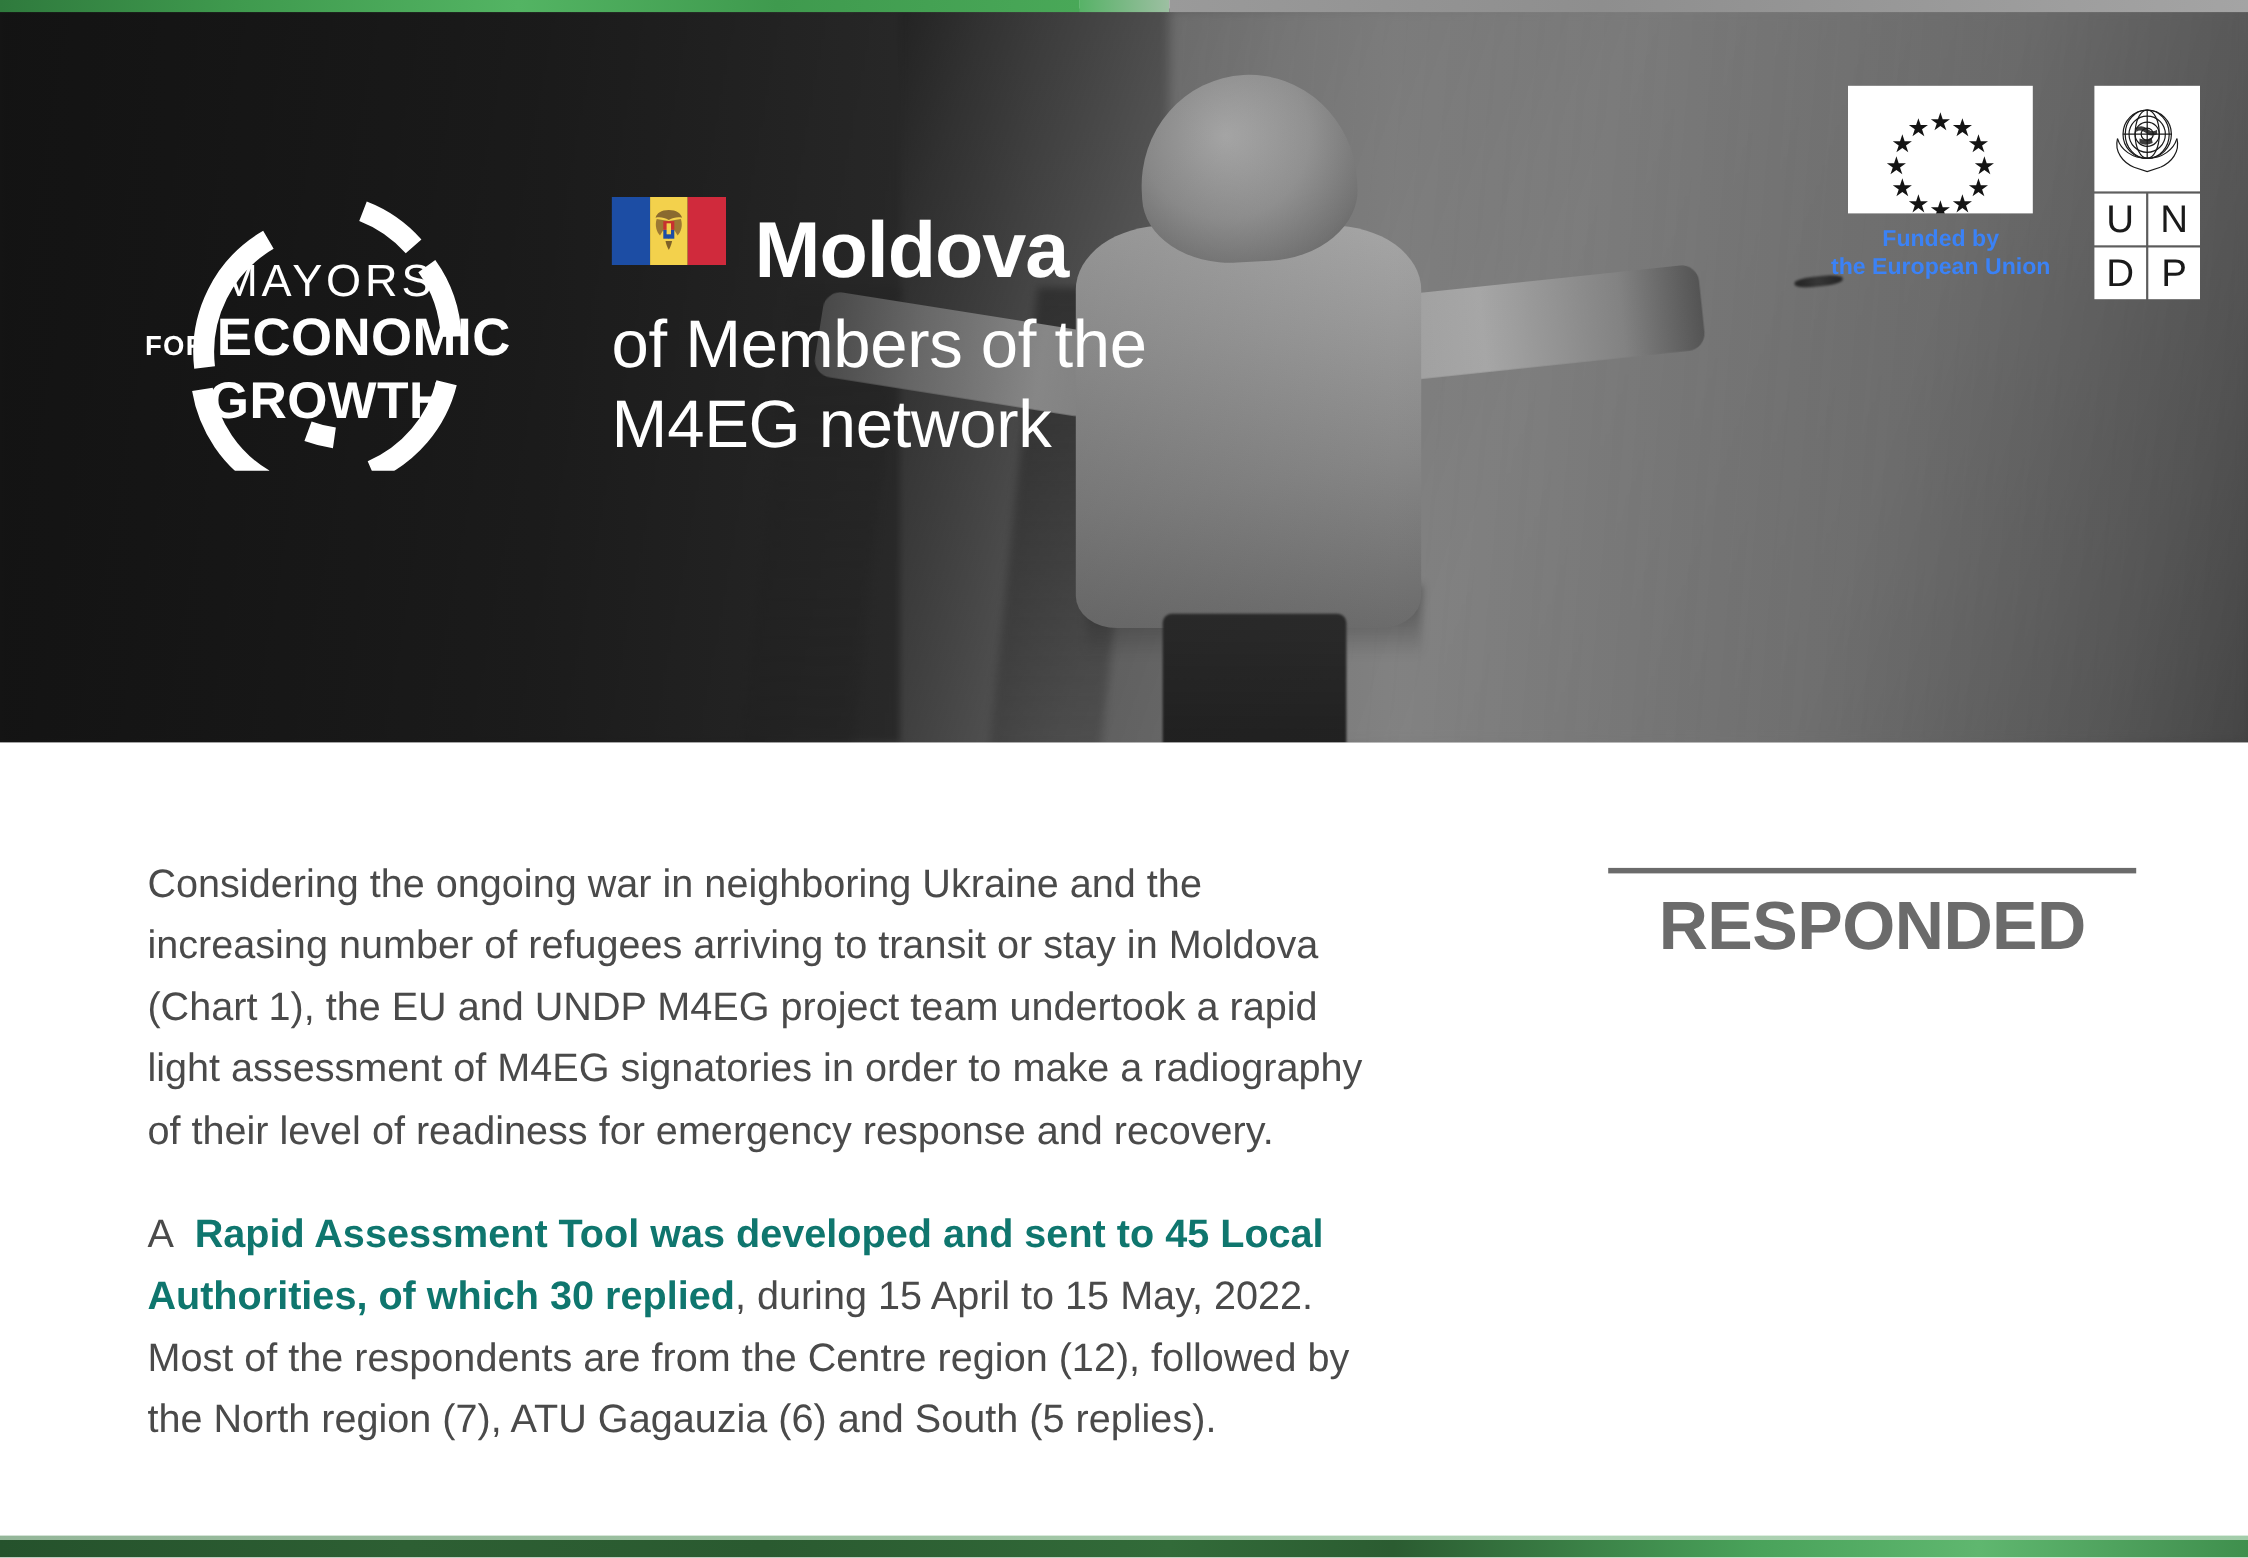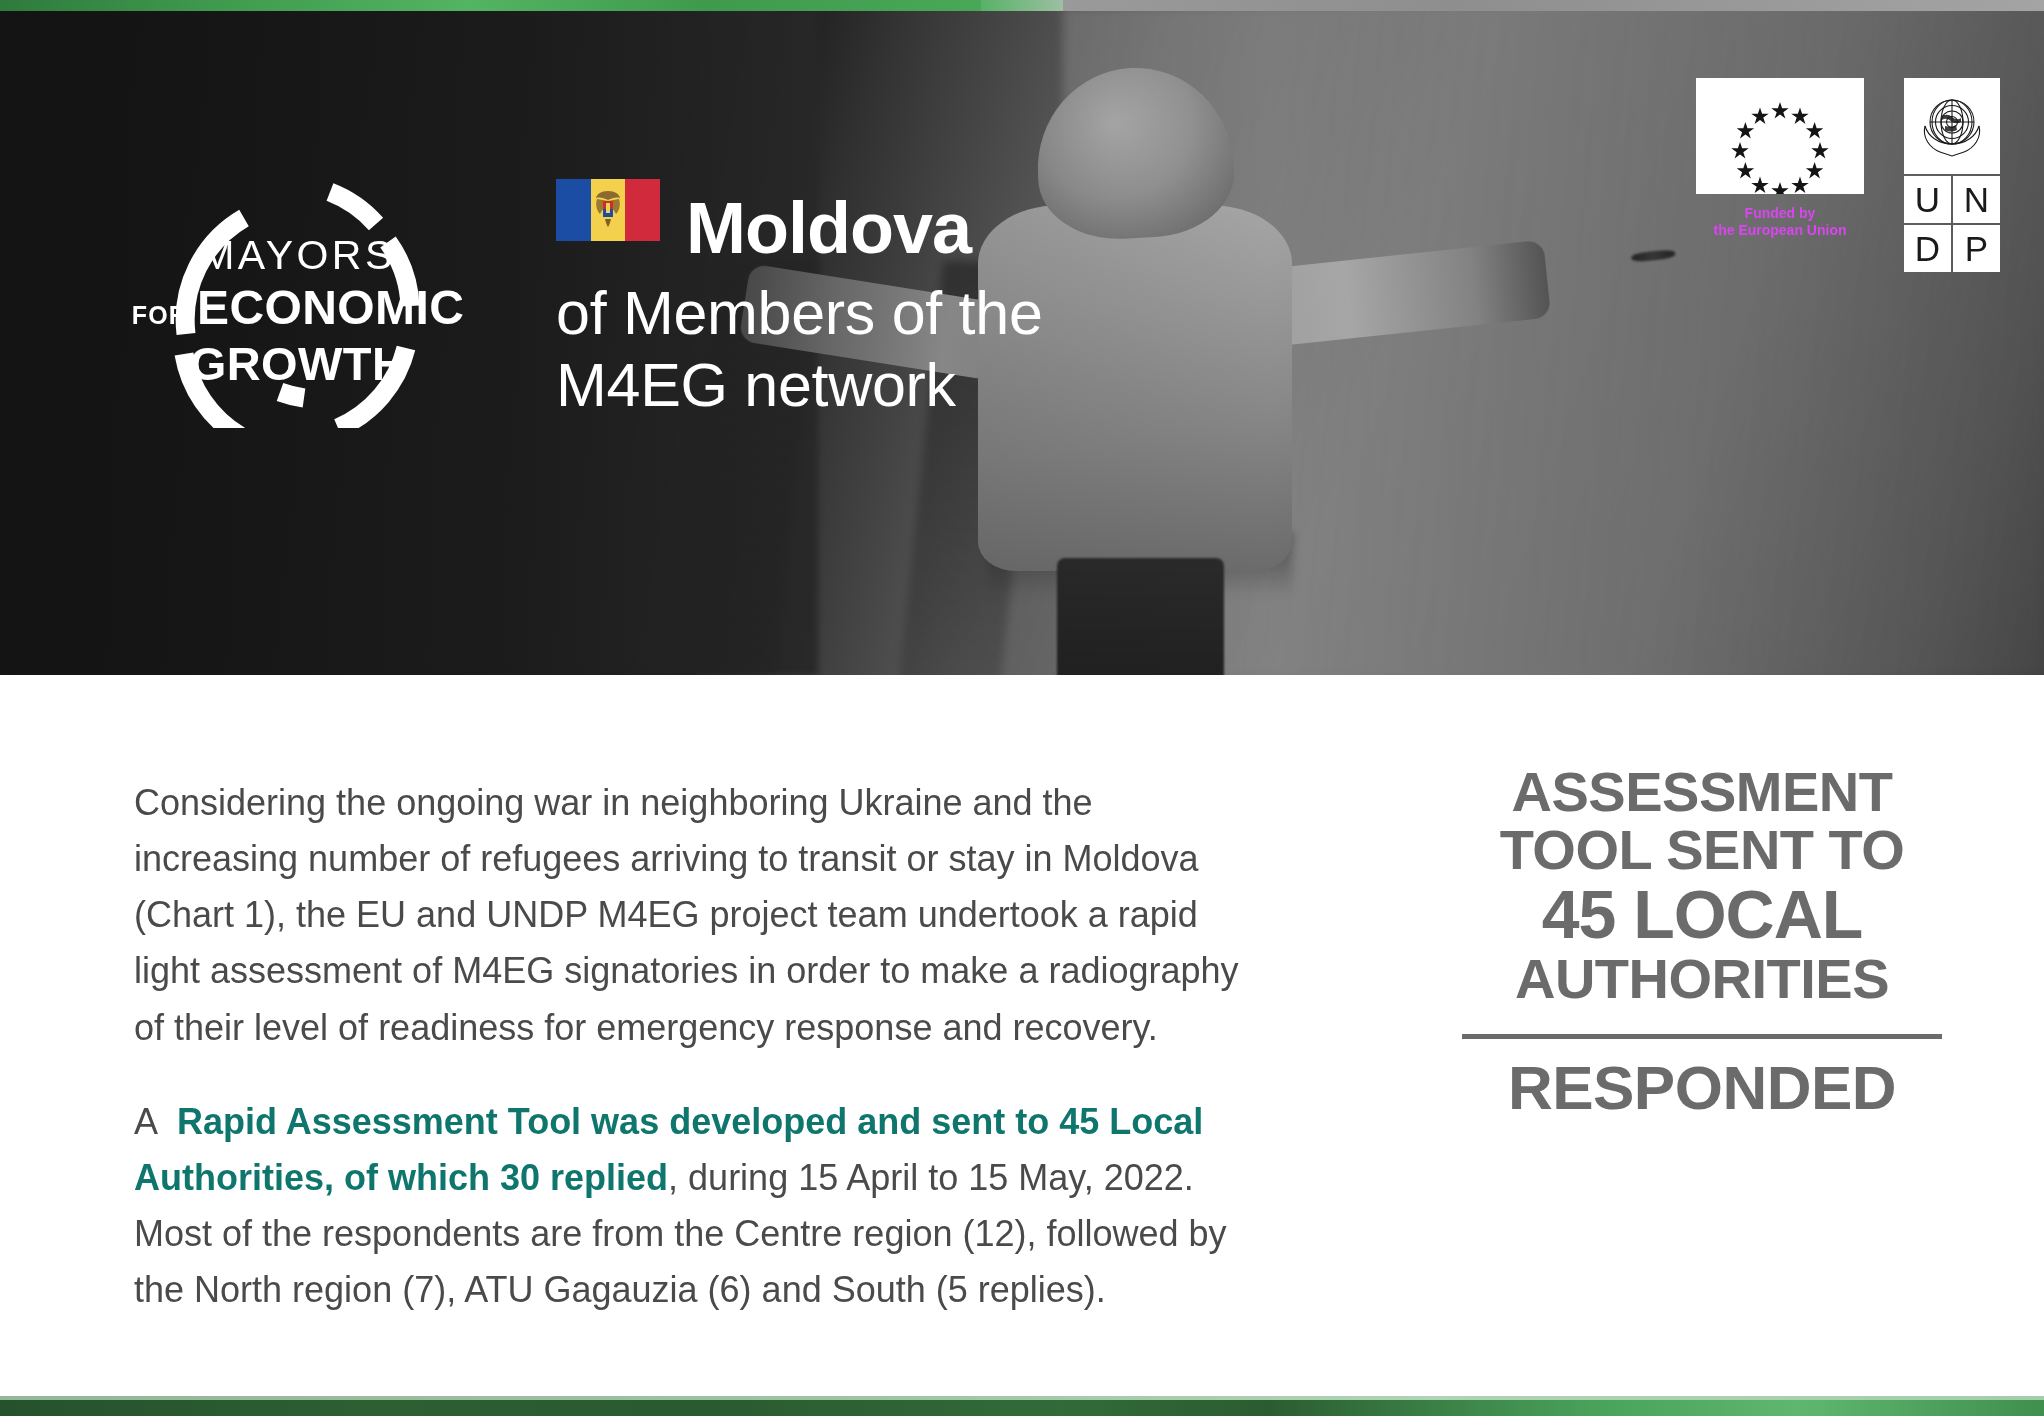--- a/index.html
+++ b/index.html
@@ -152,21 +152,21 @@
   .subtitle div { white-space:nowrap; }
 
   
   .donors { position:absolute; right:44px; top:70px; display:flex; align-items:flex-start; gap:40px; }
   .eu-block { display:flex; flex-direction:column; align-items:center; }
   .eu-flag {
     width:168px; height:116px; background:#fff; position:relative;
   }
   .eu-flag svg { position:absolute; inset:0; width:100%; height:100%; }
   .eu-caption {
-    margin-top:11px; color:#d946ef; font-size:14px; font-weight:700;
+    margin-top:11px; color:#3b82f6; font-size:21px; font-weight:700;
     line-height:1.2; text-align:center; white-space:nowrap;
   }
   .undp-block { width:96px; }
   .undp-emblem {
     width:96px; height:96px; background:#fff;
     display:flex; align-items:center; justify-content:center;
   }
   .undp-emblem svg { width:80px; height:80px; }
   .undp-grid {
     margin-top:2px; display:grid; grid-template-columns:1fr 1fr; gap:2px;
@@ -359,26 +359,20 @@
 </div>
 
 <div class="body-area">
 
   <div class="copy">
     <p>Considering the ongoing war in neighboring Ukraine and the increasing number of refugees arriving to transit or stay in Moldova (Chart 1), the EU and UNDP M4EG project team undertook a rapid light assessment of M4EG signatories in order to make a radiography of their level of readiness for emergency response and recovery.</p>
     <p><span>A </span><b>Rapid Assessment Tool was developed and sent to 45 Local Authorities, of which 30 replied</b><span>, during 15 April to 15 May, 2022. Most of the respondents are from the Centre region (12), followed by the North region (7), ATU Gagauzia (6) and South (5 replies).</span></p>
   </div>
 
   <div class="stats">
-    <div class="stat-head">
-      <span class="l">ASSESSMENT</span>
-      <span class="l">TOOL SENT TO</span>
-      <span class="big">45 LOCAL</span>
-      <span class="l">AUTHORITIES</span>
-    </div>
     <div class="stat-rule"></div>
     <div class="stat-responded">RESPONDED</div>
   </div>
 
 </div>
 
 <div class="bottom-accent-top"></div>
 <div class="bottom-accent"></div>
 
 </body></html>

